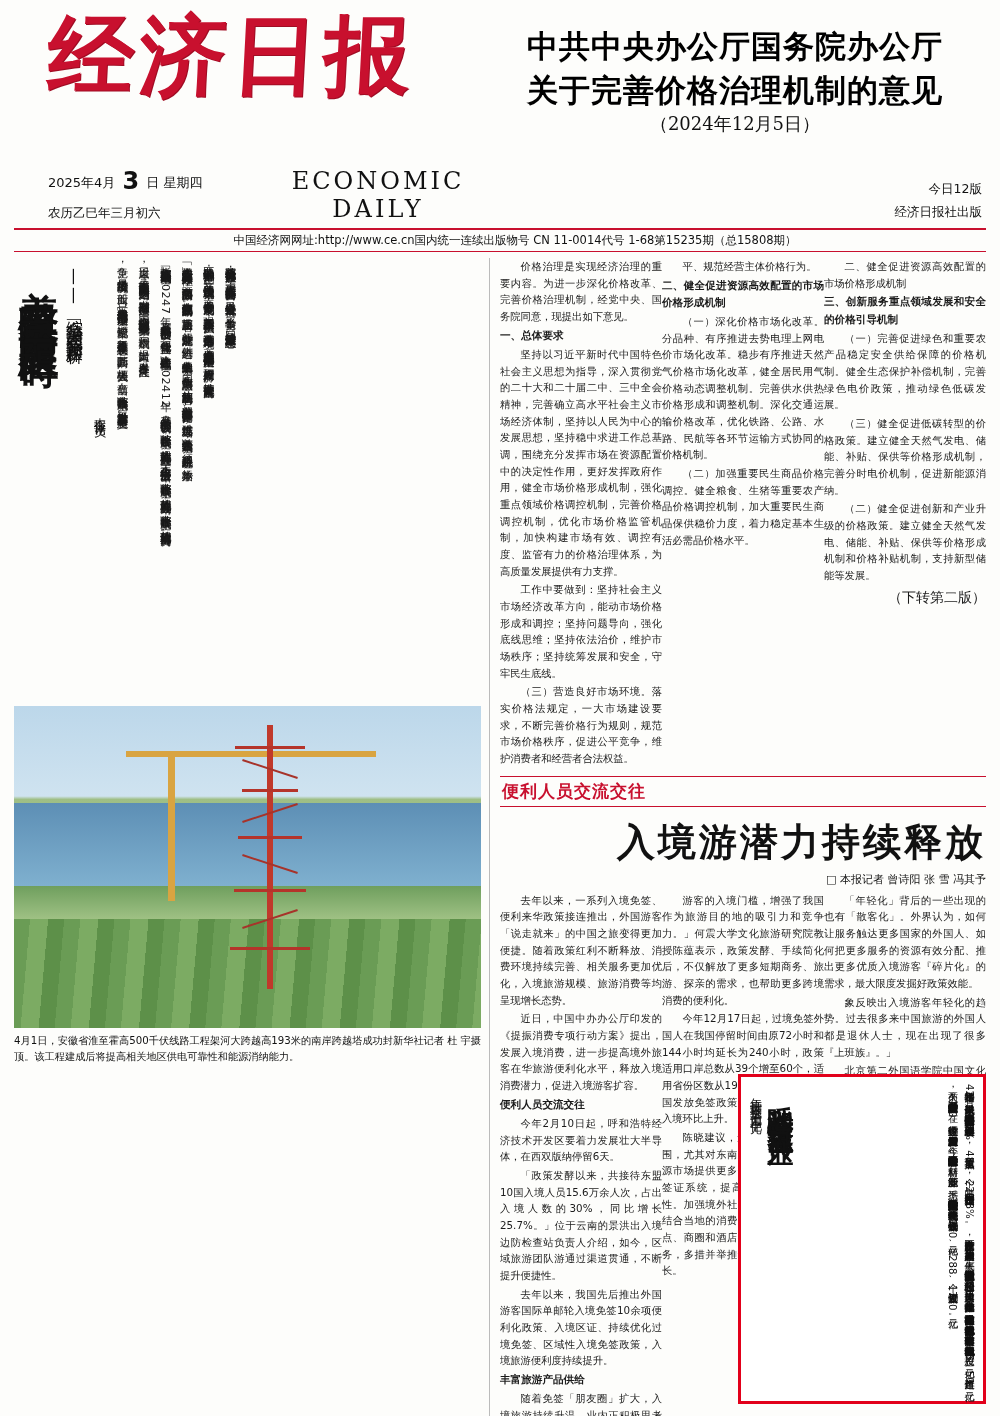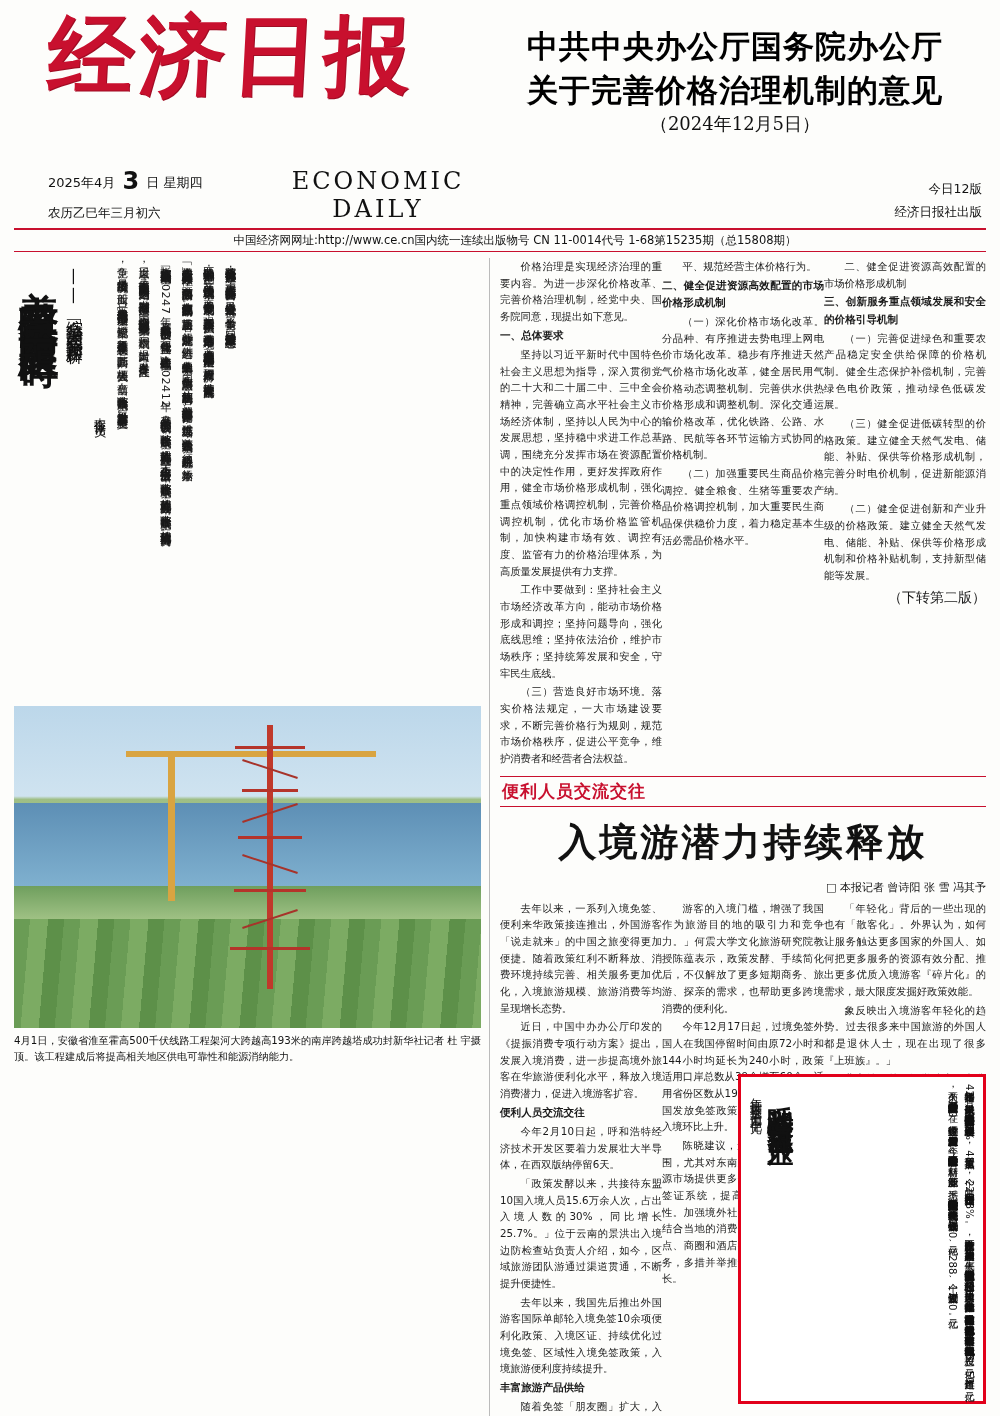--- a/index.html
+++ b/index.html
@@ -128,26 +128,26 @@
     display:flex; align-items:center; gap:8px;
     border-top:1px solid #c8102e; border-bottom:1px solid #c8102e;
     padding:3px 2px; margin:7px 0 0 0;
   }
   .flag .ttl {
     color:#c8102e; font-weight:bold; font-size:17px;
     font-family:"DejaVu Serif","Liberation Serif",serif;
     letter-spacing:1px;
   }
   .bighl {
-    text-align:center;
+    text-align:right;
     font-family:Liberation Mono, monospace;
     font-weight:bold;
     font-size:38px;
     letter-spacing:3px;
-    margin:10px 0 12px 0;
+    margin:10px 0 4px 0;
   }
   .byline-r { text-align:right; font-size:11px; margin-bottom:5px; }
 
   
   .photo-wrap { margin-top:8px; }
   .photo {
     width:100%; height:322px; position:relative; overflow:hidden;
     background:linear-gradient(#bcd7ea 0%, #cfe3f0 28%, #9fbf86 29%, #8fb578 48%, #7fae6b 60%, #6f9f5e 100%);
   }
   .water {

